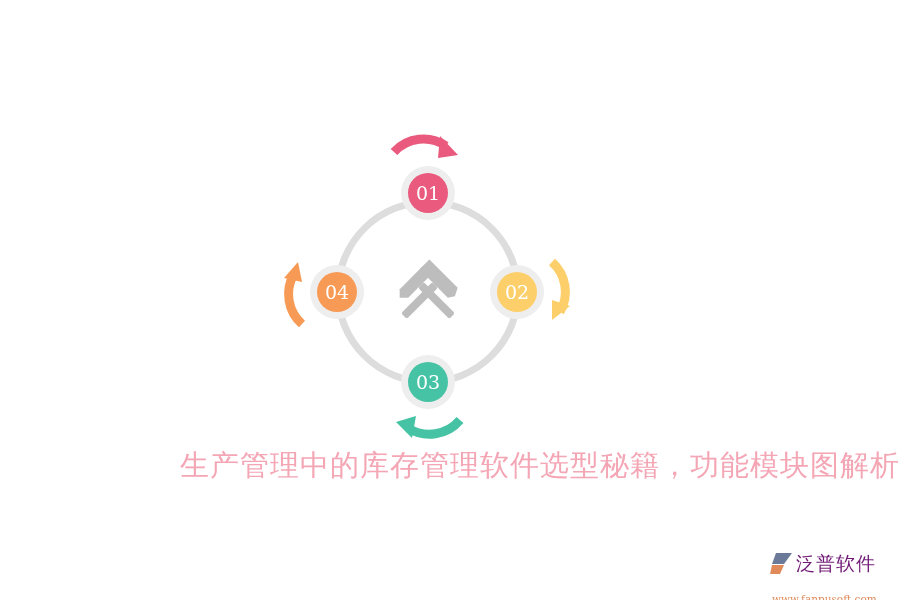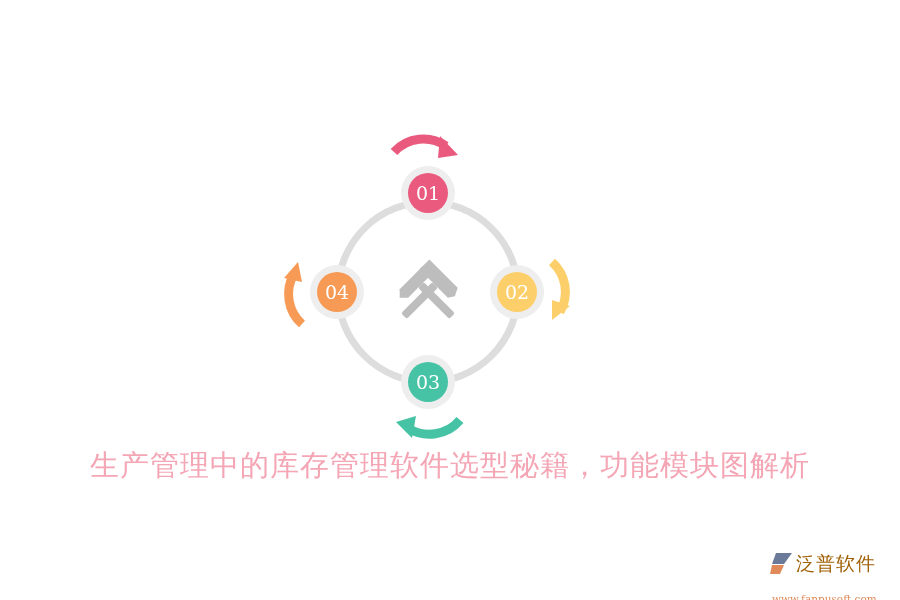--- a/index.html
+++ b/index.html
@@ -1,24 +1,24 @@
 <!DOCTYPE html>
 <html><head>
 <meta charset="utf-8">
 <style>
   html, body { margin: 0; padding: 0; background: #ffffff; }
   body { width: 900px; height: 600px; position: relative; overflow: hidden;
          font-family: "DejaVu Serif", serif; }
   #diagram { position: absolute; left: 0; top: 0; width: 900px; height: 600px; }
-  .title { position: absolute; left: 0; top: 446px; width: 900px; text-align: center;
+  .title { position: absolute; left: 0; top: 446px; width: 900px; text-align: right;
            font-family: "DejaVu Sans", sans-serif; font-size: 29px; color: #f4a6b5;
            letter-spacing: 1px; }
   .logo { position: absolute; left: 770px; top: 551px; width: 125px; height: 45px; }
   .logo-name { position: absolute; left: 26px; top: 0; font-family: "DejaVu Sans", sans-serif;
-               font-size: 19px; color: #a16207; letter-spacing: 1px; }
+               font-size: 19px; color: #701a75; letter-spacing: 1px; }
   .logo-url { position: absolute; left: 2px; top: 42px; font-family: "DejaVu Serif", serif;
               font-size: 10.5px; color: #e08a5a; }
   .logo-mark { position: absolute; left: 0; top: 2px; }
 </style>
 </head>
 <body>
 
 <svg id="diagram" viewBox="0 0 900 600">
 
   <circle cx="428" cy="292" r="90" fill="none" stroke="#dddddd" stroke-width="7"></circle>

